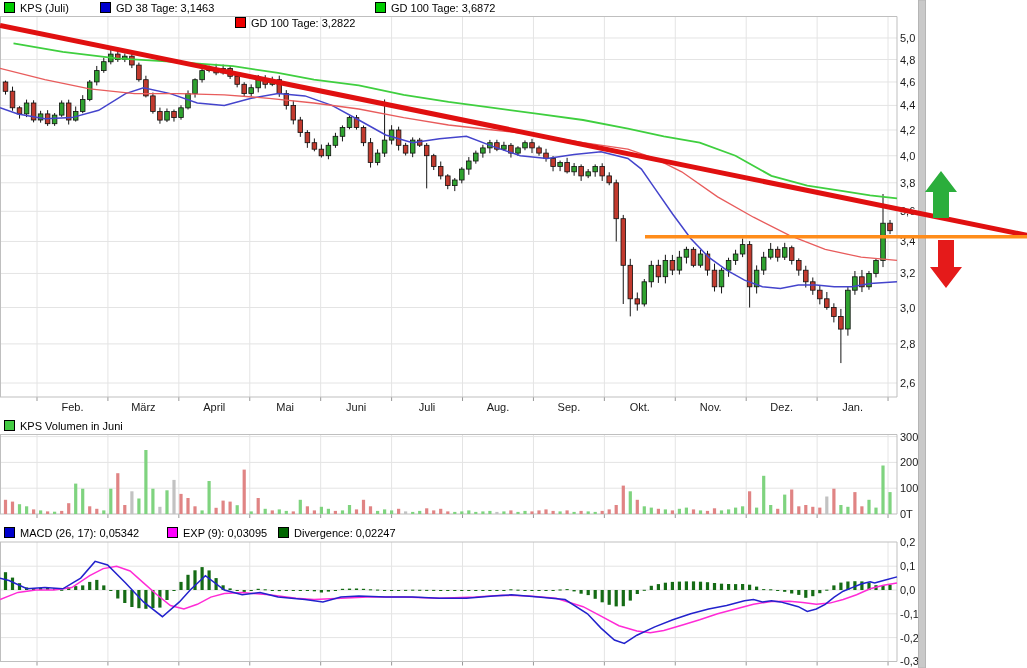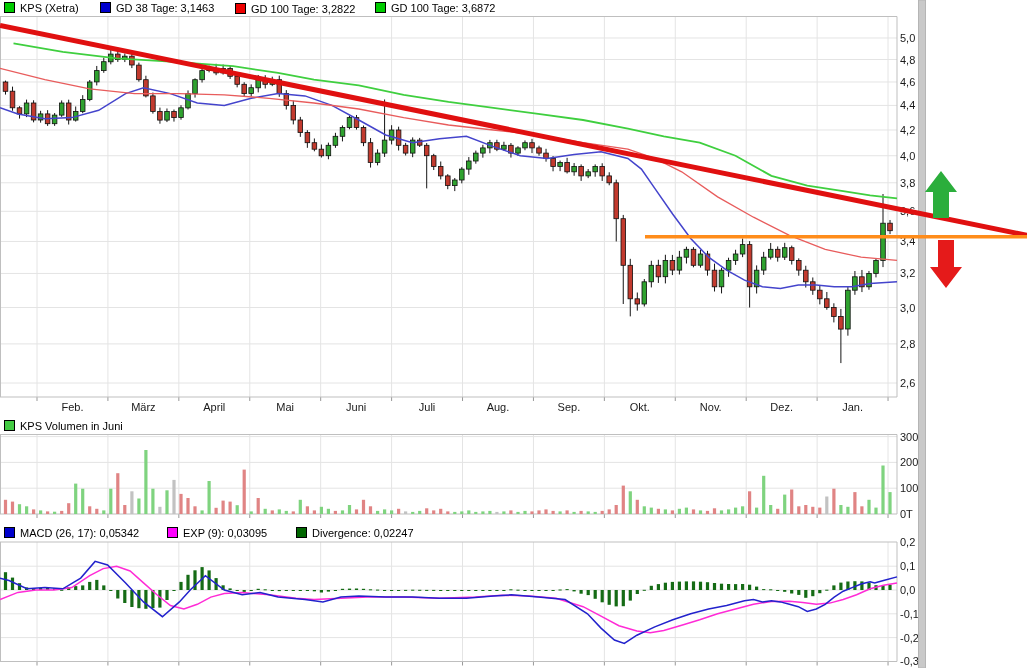--- a/index.html
+++ b/index.html
@@ -712,27 +712,27 @@
       <polygon points="941,171 925,192 933,192 933,218 949,218 949,192 957,192" fill="#2BAE3C"></polygon>
     </g>
     <g>
       <polygon points="946,288 930,267 938,267 938,240 954,240 954,267 962,267" fill="#E51A1A"></polygon>
     </g>
   </svg>
 
 <div class="legend">
   <span class="item" style="left:4px;top:1px">
     <span class="sw" style="background-color: rgb(0, 204, 0);"></span>
-    <span>KPS (Xetra)</span>
+    <span>KPS (Juli)</span>
   </span>
   <span class="item" style="left:100px;top:1px">
     <span class="sw" style="background-color: rgb(0, 0, 204);"></span>
     <span>GD 38 Tage: 3,1463</span>
   </span>
-  <span class="item" style="left:235px;top:2px">
+  <span class="item" style="left:235px;top:16px">
     <span class="sw" style="background-color: rgb(238, 0, 0);"></span>
     <span>GD 100 Tage: 3,2822</span>
   </span>
   <span class="item" style="left:375px;top:1px">
     <span class="sw" style="background-color: rgb(0, 204, 0);"></span>
     <span>GD 100 Tage: 3,6872</span>
   </span>
 </div>
 
 <div class="legend">
@@ -744,17 +744,17 @@
 
 <div class="legend">
   <span class="item" style="left:4px;top:526px">
     <span class="sw" style="background-color: rgb(0, 0, 204);"></span>
     <span>MACD (26, 17): 0,05342</span>
   </span>
   <span class="item" style="left:167px;top:526px">
     <span class="sw" style="background-color: rgb(255, 0, 255);"></span>
     <span>EXP (9): 0,03095</span>
   </span>
-  <span class="item" style="left:296px;top:526px">
+  <span class="item" style="left:278px;top:526px">
     <span class="sw" style="background-color: rgb(0, 102, 0);"></span>
     <span>Divergence: 0,02247</span>
   </span>
 </div>
 
 </body></html>

